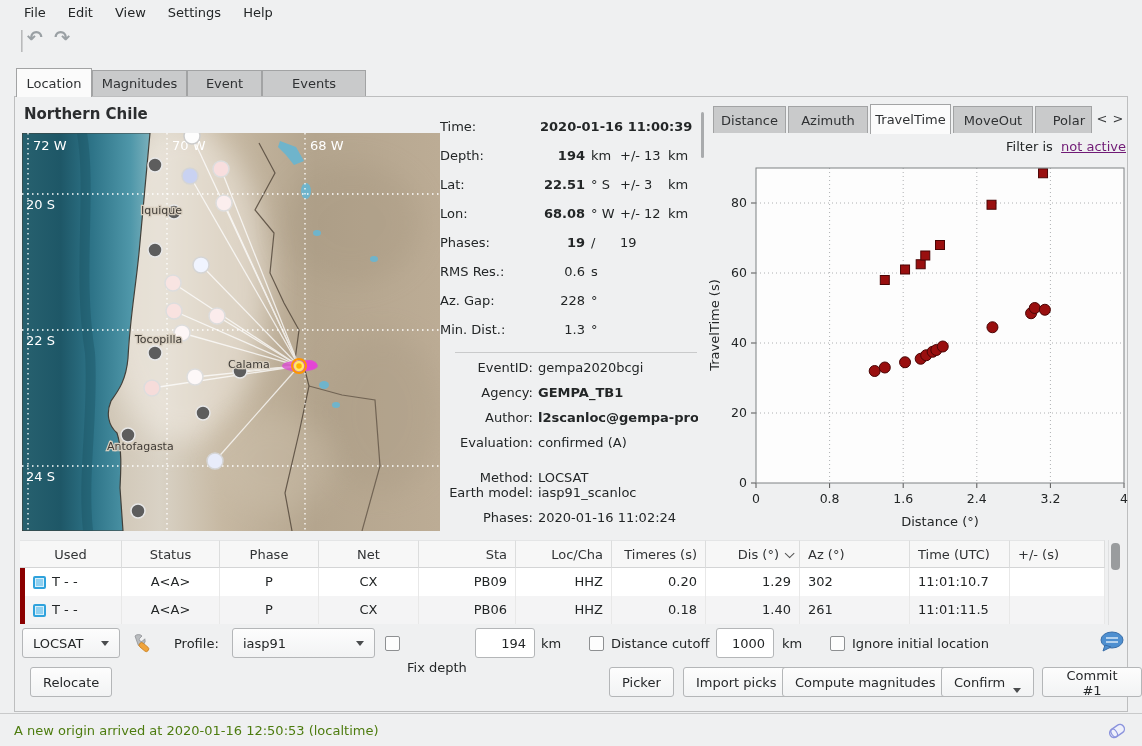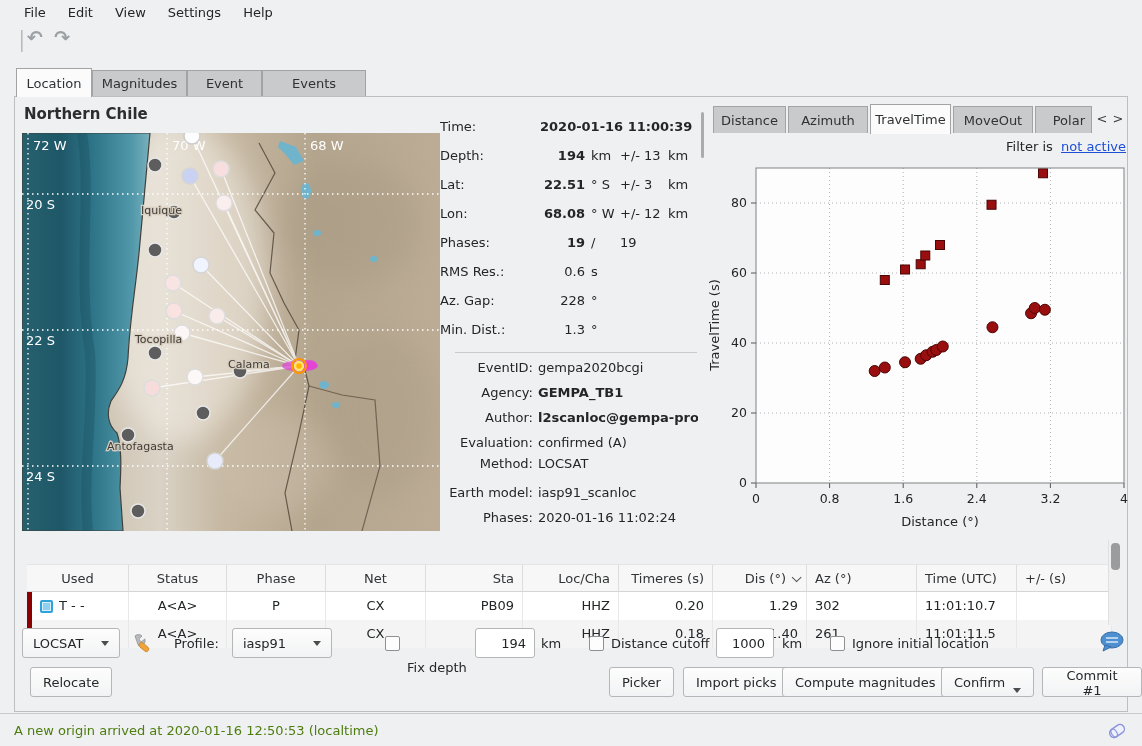--- a/index.html
+++ b/index.html
@@ -35,26 +35,26 @@
   .sep-h { left:455px; top:352px; width:242px; height:1px; background:#c9cacb; }
   .mlab { position:absolute; left:438px; width:95px; text-align:right; }
   .mval { position:absolute; left:538px; width:160px; white-space:nowrap; overflow:hidden; }
   .splitter { left:701px; top:112px; width:3px; height:46px; background:#a9abad; border-radius:2px; }
 
   
   .rtab { top:106px; height:27px; }
   .rtab.active { top:104px; height:30px; }
   .tab-scroll { position:absolute; top:108px; width:16px; height:22px; text-align:center; color:#3a3c3e; font-size:13px; line-height:22px; }
   .filter-line { position:absolute; top:139px; right:16px; }
-  .link { color:#1d4ed8; text-decoration:underline; }
+  .link { color:#701a75; text-decoration:underline; }
 
   svg text { font-family:"DejaVu Sans","Liberation Sans",sans-serif; }
 
   
-  .ptable { left:20px; top:564px; width:1085px;margin-left:7px; }
+  .ptable { left:20px; top:540px; width:1085px; }
   .trow { display:grid; grid-template-columns:102px 98px 99px 100px 97px 96px 94px 94px 110px 100px 95px; }
   .th { background:#f7f7f7; border-right:1px solid #dcdddd; border-bottom:1px solid #d4d5d6; border-top:1px solid #e4e5e6; height:28px; line-height:27px; padding:0 8px; color:#313335; }
   .td { height:28px; line-height:28px; padding:0 8px; border-right:1px solid #e8e8e8; white-space:nowrap; }
   .row-a .td { background:#ffffff; }
   .row-b .td { background:#f4f4f5; }
   .t-c { text-align:center; } .t-r { text-align:right; } .t-l { text-align:left; }
   .used-cell { position:relative; padding-left:13px; display:flex; align-items:center; gap:6px; }
   .red-bar { position:absolute; left:0; top:0; width:5px; height:100%; background:#8b0000; }
   .cb-on { width:13px; height:13px; border:2px solid #2fa2dc; background:#8fd0f0; border-radius:2px; box-shadow:inset 0 0 0 1px #d8effa; flex:none; }
   .sort-chev { display:inline-block; width:7px; height:7px; border-right:1.5px solid #555; border-bottom:1.5px solid #555; transform:rotate(45deg) translateY(-3px); margin-left:5px; }
@@ -277,21 +277,21 @@
       <span class="mval b">GEMPA_TB1</span>
     </div>
     <div class="irow" style="left:0; top:408px; width:710px;">
       <span class="mlab">Author:</span>
       <span class="mval b">l2scanloc@gempa-proc</span>
     </div>
     <div class="irow" style="left:0; top:433px; width:710px;">
       <span class="mlab">Evaluation:</span>
       <span class="mval">confirmed (A)</span>
     </div>
-    <div class="irow" style="left:0; top:454px; width:710px;">
+    <div class="irow" style="left:0; top:468px; width:710px;">
       <span class="mlab">Method:</span>
       <span class="mval">LOCSAT</span>
     </div>
     <div class="irow" style="left:0; top:483px; width:710px;">
       <span class="mlab">Earth model:</span>
       <span class="mval">iasp91_scanloc</span>
     </div>
     <div class="irow" style="left:0; top:508px; width:710px;">
       <span class="mlab">Phases:</span>
       <span class="mval">2020-01-16 11:02:24</span>
@@ -424,21 +424,21 @@
 
   <div class="combo" style="left:22px; top:628px; width:98px;">
     <span>LOCSAT</span>
       <span class="chev"></span>
   </div>
   <svg class="abs" style="left:131px; top:632px;" width="22" height="22" viewBox="0 0 22 22">
     <path d="M4,4 a5,5 0 0 1 7,0 l-2.3,2.3 a2,2 0 0 0 2.8,2.8 L13.8,6.8 a5,5 0 0 1 -6.5,6.5 Z" fill="#b9bcbf" stroke="#8e9194" stroke-width="0.8"></path>
     <rect x="10" y="9.5" width="11" height="5" rx="2.4" transform="rotate(40 10 10)" fill="#f0a43c" stroke="#c87f1e" stroke-width="0.8"></rect>
   </svg>
   <span class="abs clabel" style="left:174px; top:636px;">Profile:</span>
-  <div class="combo" style="left:232px; top:628px; width:100px;">
+  <div class="combo" style="left:232px; top:628px; width:143px;">
     <span>iasp91</span>
       <span class="chev"></span>
   </div>
   <span class="checkbox" style="left:385px; top:636px;"></span>
   <span class="abs clabel" style="left:407px; top:660px;">Fix depth</span>
   <input class="tinput" style="left: 475px; top: 628px; width: 60px;" value="194">
   <span class="abs clabel" style="left:541px; top:636px;">km</span>
   <span class="checkbox" style="left:589px; top:636px;"></span>
   <span class="abs clabel" style="left:611px; top:636px;">Distance cutoff</span>
   <input class="tinput" style="left: 716px; top: 628px; width: 58px;" value="1000">

